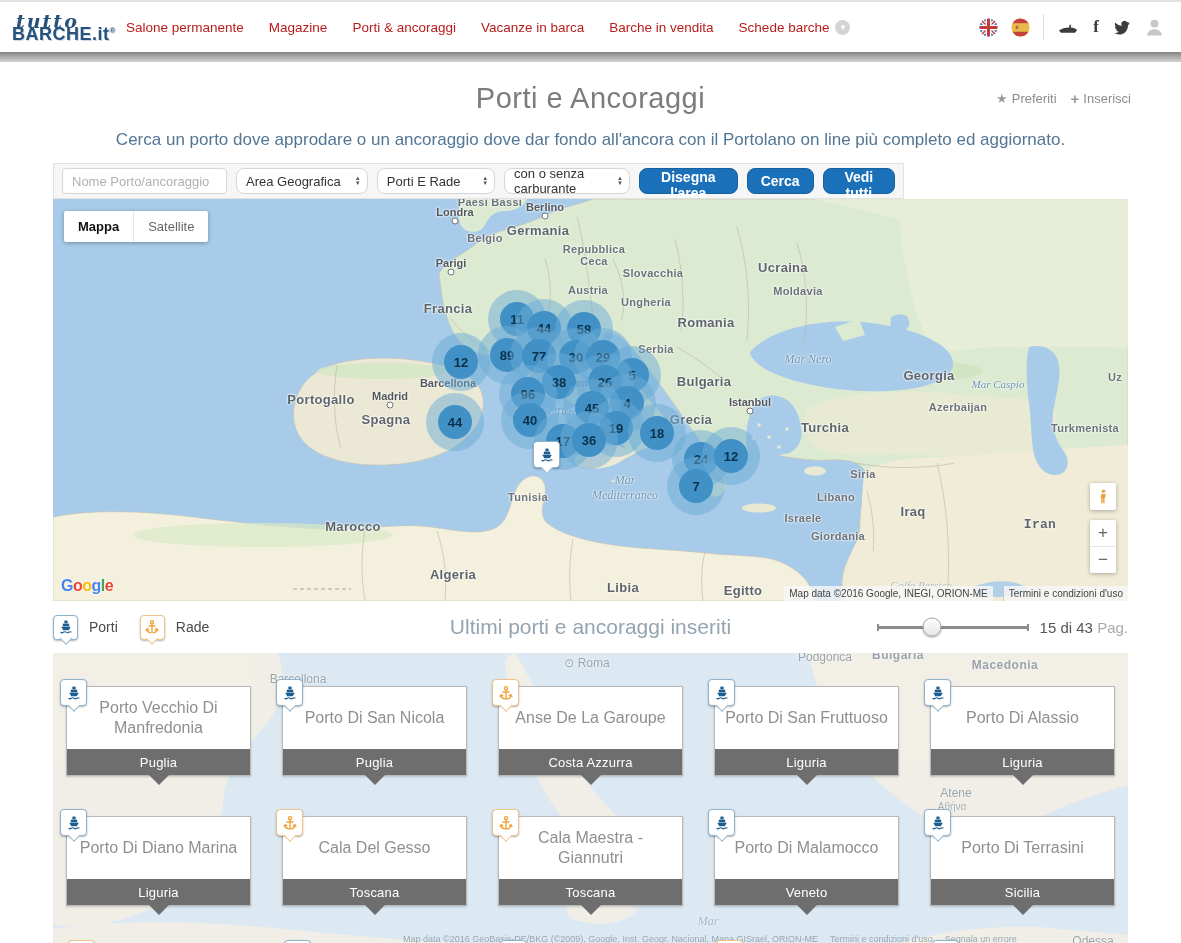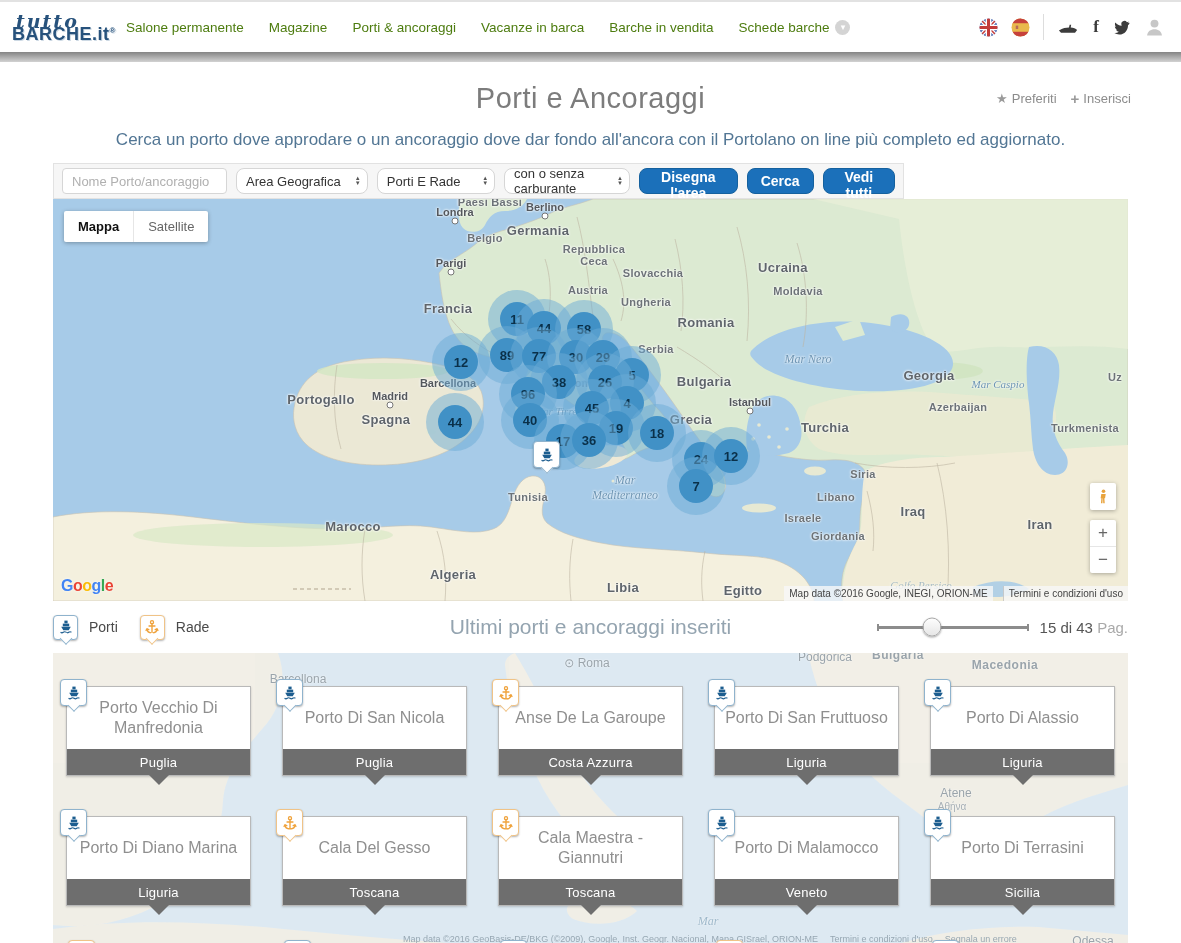--- a/index.html
+++ b/index.html
@@ -8,21 +8,21 @@
   
   .navbar{height:50px;border-top:2px solid #e2e2e2;display:flex;align-items:center;
           padding:0 16px 0 12px;background:#fff;}
   .logo{display:flex;flex-direction:column;line-height:1;margin-right:14px;cursor:pointer;width:100px;}
   .logo-top{font-family:"DejaVu Serif",serif;font-style:italic;font-weight:bold;font-size:19px;
             color:#27527c;letter-spacing:2px;margin-bottom:-6px;margin-left:4px;
             text-shadow:1px 1px 0 #fff;}
   .logo-bottom{font-weight:bold;font-size:18px;color:#27527c;letter-spacing:.5px;
             text-shadow:1px 1px 0 #cdd9e4;}
   .logo-reg{font-size:8px;vertical-align:super;color:#27527c;}
-  .nav-items{display:flex;gap:25px;font-size:13.5px;color:#4d7c0f;align-items:center;}
+  .nav-items{display:flex;gap:25px;font-size:13.5px;color:#b91c1c;align-items:center;}
   .nav-item{cursor:pointer;white-space:nowrap;}
   .more-circle{width:15px;height:15px;border-radius:50%;background:#d4d4d4;color:#fff;
             display:inline-flex;align-items:center;justify-content:center;font-size:9px;margin-left:6px;}
   .nav-right{margin-left:auto;display:flex;align-items:center;gap:13px;}
   .flag{width:19px;height:19px;border-radius:50%;overflow:hidden;display:block;}
   .nav-divider{width:1px;height:26px;background:#ddd;}
   .soc{display:flex;align-items:center;justify-content:center;}
   .fb-f{font-weight:bold;font-size:17px;color:#3c3c3c;font-family:"Liberation Serif",serif;}
   
   .gray-strip{height:10px;background:linear-gradient(180deg,#848484,#a8a8a8 45%,#d2d2d2);}
@@ -344,21 +344,21 @@
         <span class="mlabel lab-country sm" style="left: 475px; top: 298px;">Tunisia</span>
         <span class="mlabel lab-country" style="left: 300px; top: 327px;">Marocco</span>
         <span class="mlabel lab-country" style="left: 400px; top: 375px;">Algeria</span>
         <span class="mlabel lab-country" style="left: 570px; top: 388px;">Libia</span>
         <span class="mlabel lab-country" style="left: 690px; top: 391px;">Egitto</span>
         <span class="mlabel lab-country sm" style="left: 810px; top: 275px;">Siria</span>
         <span class="mlabel lab-country sm" style="left: 783px; top: 298px;">Libano</span>
         <span class="mlabel lab-country sm" style="left: 750px; top: 319px;">Israele</span>
         <span class="mlabel lab-country sm" style="left: 785px; top: 337px;">Giordania</span>
         <span class="mlabel lab-country" style="left: 860px; top: 312px;">Iraq</span>
-        <span class="mlabel lab-country" style="left: 987px; top: 325px;">Iran</span>
+        <span class="mlabel lab-country" style="left: 987px; top: 325px; font-family: Liberation Mono, monospace;">Iran</span>
         <span class="mlabel lab-water" style="left: 755px; top: 160px;">Mar Nero</span>
         <span class="mlabel lab-water sm" style="left: 945px; top: 185px;">Mar Caspio</span>
         <span class="mlabel lab-water sm" style="left: 508px; top: 212px;">Mar Tirreno</span>
         <span class="mlabel lab-water" style="left: 572px; top: 289px;">Mar
 Mediterraneo</span>
         <span class="mlabel lab-water sm faint" style="left: 868px; top: 386px;">Golfo Persico</span>
       </div>
     <div id="clusters-layer">
         <div class="cluster" style="left: 464px; top: 120px;">11</div>
         <div class="cluster" style="left: 491px; top: 129px;">44</div>

